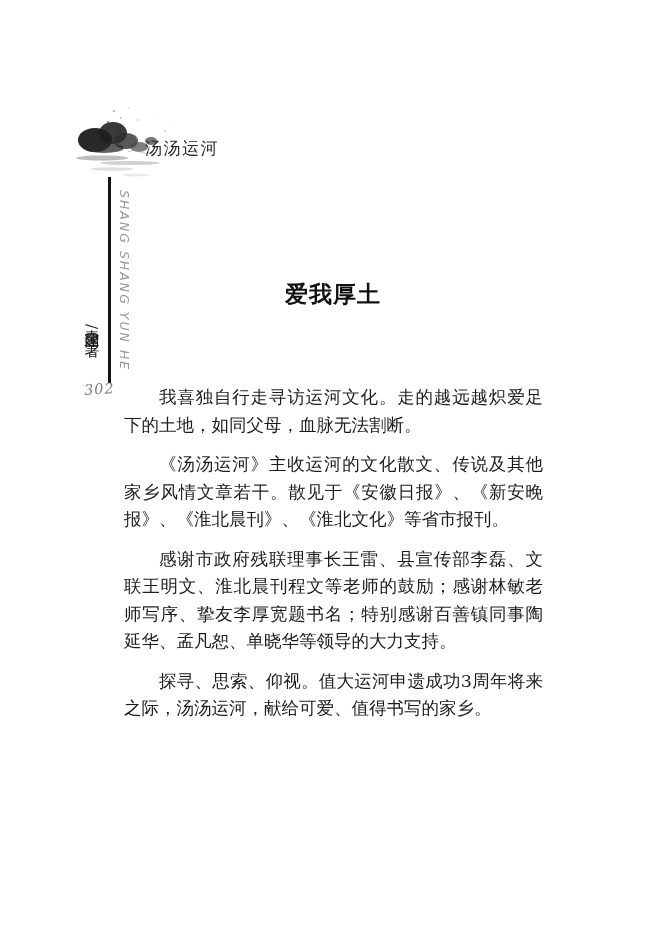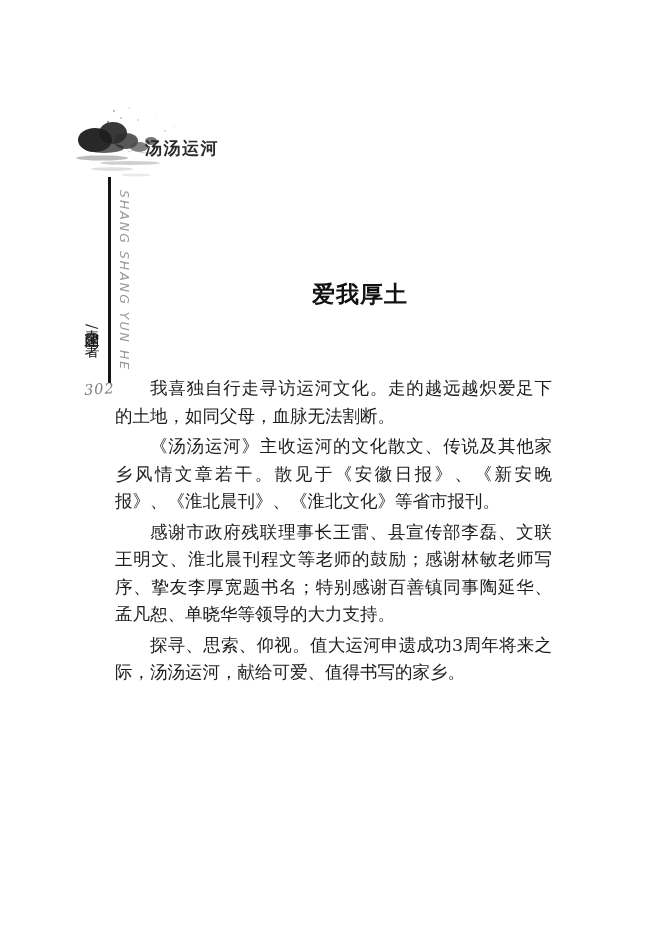--- a/index.html
+++ b/index.html
@@ -10,21 +10,21 @@
     margin:0 auto;
     overflow:hidden;
     font-family:"DejaVu Serif","Liberation Serif",serif;
     color:#1d1d1d;
   }
   
   .logo{position:absolute;left:68px;top:103px;width:115px;height:85px;}
   .series-title{
     position:absolute;left:145px;top:138px;
     font-family:"DejaVu Sans","Liberation Sans",sans-serif;
-    font-weight:bold;font-size:17px;line-height:1.2;
+    font-weight:normal;font-size:17px;line-height:1.2;
     letter-spacing:1.5px;color:#2a2a2a;
   }
   
   .side-line{
     position:absolute;left:108px;top:177px;
     width:3px;height:206px;background:#141414;
   }
   .side-latin{
     position:absolute;left:132px;top:190px;
     transform:rotate(90deg);transform-origin:top left;
@@ -38,30 +38,30 @@
     font-size:15px;letter-spacing:2px;color:#161616;
     height:76px;
   }
   .side-pagenum{
     position:absolute;left:84px;top:381px;
     font-style:italic;font-size:14.5px;color:#7d7d7d;
     transform:rotate(-4deg);letter-spacing:1px;
   }
   
   .chapter-title{
-    position:absolute;left:123px;top:264px;width:442px;
+    position:absolute;left:112px;top:264px;width:442px;
     text-align:center;font-weight:bold;font-size:23px;
-    letter-spacing:1px;color:#111;padding-left:16px;
+    letter-spacing:1px;color:#111;
   }
   .body-text{
     position:absolute;left:112px;top:372px;width:443px;
     font-size:17.5px;line-height:27.5px;text-align:justify;
     color:#1c1c1c;
   }
-  .body-text p{margin:3px;text-indent:2em;word-break:break-all;}
+  .body-text p{margin:12px;text-indent:2em;word-break:break-all;}
 </style>
 </head>
 <body>
 
 <div class="page">
 
   <svg class="logo" viewBox="0 0 115 85" aria-hidden="true">
 
     <circle cx="46" cy="8" r="1.1" fill="#666" opacity="0.55"></circle>
     <circle cx="53" cy="15" r="0.9" fill="#777" opacity="0.5"></circle>

